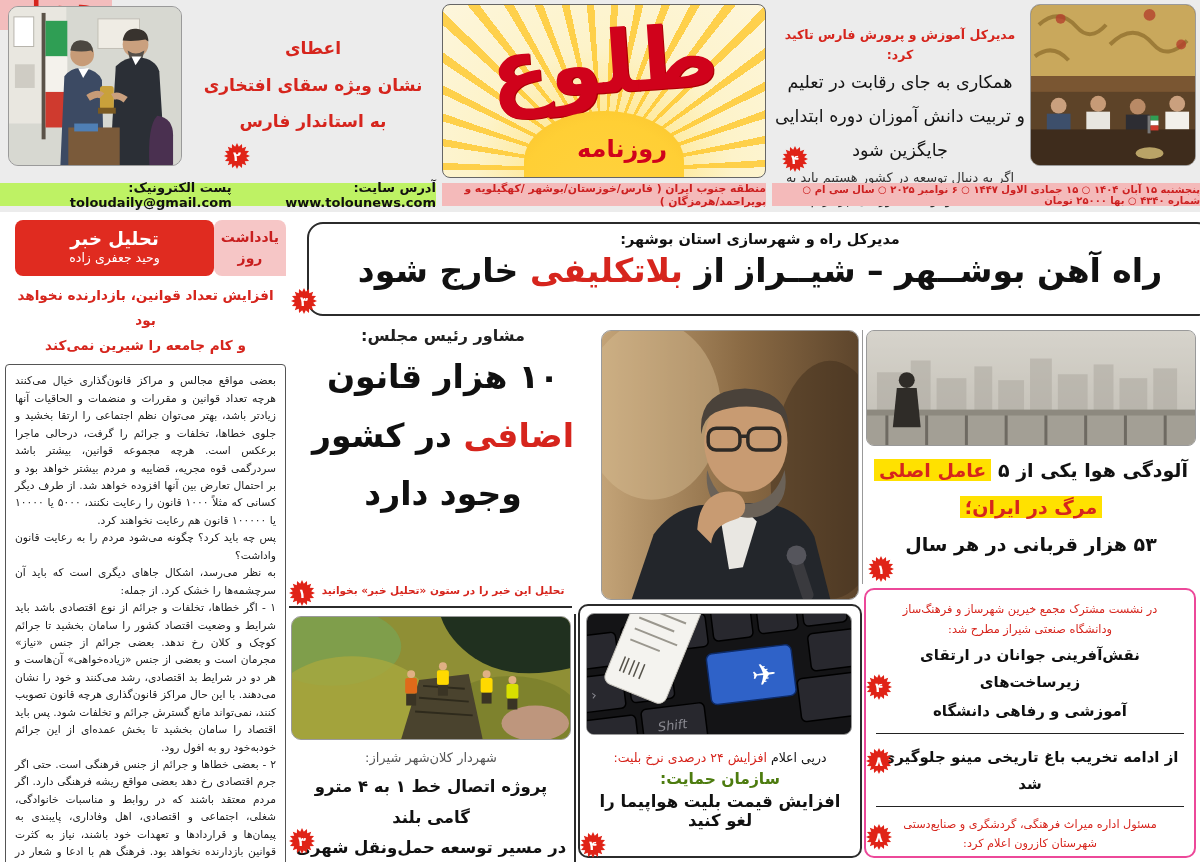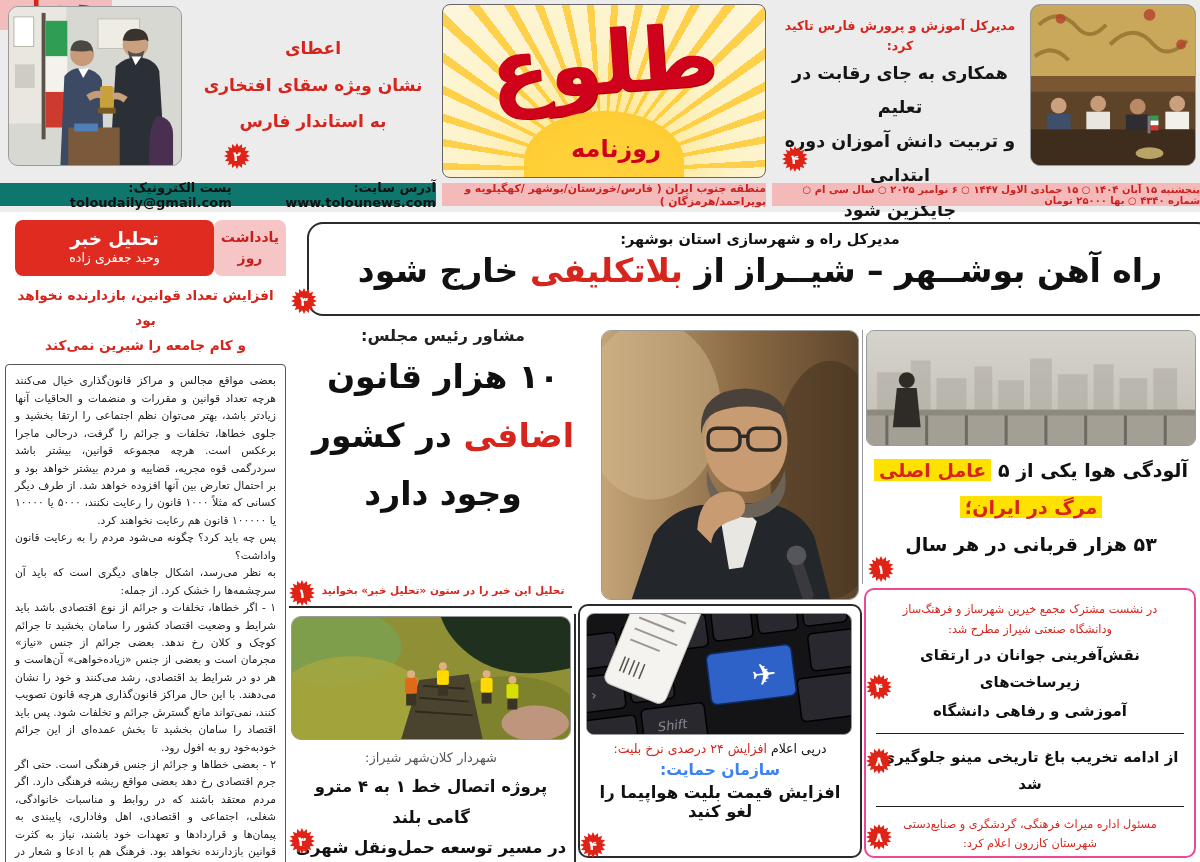--- a/index.html
+++ b/index.html
@@ -8,36 +8,36 @@
   .abs { position:absolute; }
   .rtl { direction:rtl; unicode-bidi:embed; }
   .topband { left:0; top:0; width:1200px; height:212px; background:#ececec; }
   .photo { overflow:hidden; border-radius:10px; border:1px solid #9a9a9a; background:#ccc; }
   .photo svg { display:block; width:100%; height:100%; }
   
   .ribbon { left:0; top:0; width:112px; height:30px; background:#f3bdbd; overflow:hidden; }
   .ribbon span { display:block; color:#d6251d; font-weight:bold; font-size:26px; line-height:20px; margin-top:-4px; text-align:center; }
   
   .tl-head { left:186px; top:22px; width:254px; height:126px; display:flex; flex-direction:column; justify-content:center; text-align:center; color:#d6251d; font-weight:bold; font-size:17px; line-height:2.15; }
-  .tr-block { left:774px; top:16px; width:252px; height:165px; text-align:center; }
+  .tr-block { left:774px; top:25px; width:252px; height:165px; text-align:center; }
   .tr-kicker { color:#d6251d; font-size:12.5px; font-weight:bold; line-height:1.6; }
-  .tr-head { color:#151515; font-weight:bold; font-size:17.5px; line-height:1.95; }
+  .tr-head { color:#151515; font-weight:normal; font-size:17.5px; line-height:1.95; }
   .tr-deck { color:#333; font-size:13px; line-height:1.7; }
   
   .masthead { left:442px; top:4px; width:324px; height:174px; border:1px solid #666; border-radius:8px; overflow:hidden;
     background:
       repeating-conic-gradient(from -90deg at 50% 96%, rgba(255,196,30,.75) 0deg 2.6deg, rgba(255,248,214,0) 2.6deg 8.4deg),
       radial-gradient(circle at 50% 100%, #ffdf6e 0%, #fdf3c9 55%, #fdf6dc 100%);
   }
   .mast-title { position:absolute; left:0; top:4px; width:100%; text-align:center; color:#d0021b; font-weight:bold; font-size:86px; line-height:108px; text-shadow:1px 1px 0 #a00; transform:rotate(-4deg); }
   .mast-sun { position:absolute; left:50%; bottom:-34px; width:160px; height:100px; margin-left:-80px; background:radial-gradient(circle at 50% 100%, #ffd23f 0%, #ffcf35 70%, #f9c22e 100%); border-radius:50% 50% 0 0; }
-  .mast-sub { position:absolute; left:12px; bottom:14px; width:100%; text-align:center; color:#d0021b; font-weight:bold; font-size:24px; }
+  .mast-sub { position:absolute; left:18px; bottom:14px; width:100%; text-align:center; color:#d0021b; font-weight:bold; font-size:24px; }
   
   .strip { top:183px; height:23px; background:#f4baba; color:#cc2020; font-weight:bold; display:flex; align-items:center; justify-content:center; }
-  .contact { left:0; top:183px; width:436px; height:23px; background:#0f766e; display:flex; align-items:center; justify-content:space-evenly; font-size:13px; font-weight:bold; color:#111; }
+  .contact { left:0; top:183px; width:436px; height:23px; background:#bef264; display:flex; align-items:center; justify-content:space-evenly; font-size:13px; font-weight:bold; color:#111; }
   .region { left:442px; width:324px; font-size:10.8px; }
   .dateline { left:772px; width:428px; font-size:10px; }
   
   .leadbox { left:299px; top:222px; width:906px; height:94px; border:2px solid #2b2b2b; border-radius:16px; background:#fff; text-align:center;margin-left:8px; }
   .lead-kicker { margin-top:7px; font-size:14.5px; font-weight:bold; color:#111; }
   .lead-head { margin-top:4px; font-size:33px; font-weight:bold; color:#111; }
   .red { color:#d6251d; }
   
   .analysis { left:5px; top:220px; width:281px; height:640px; }
   .an-header { display:flex; direction:rtl; height:56px; }
@@ -59,22 +59,22 @@
   .rail { left:864px; top:588px; width:332px; height:270px; border:2px solid #ec4899; border-radius:10px; background:#fff; padding:8px 10px 0; }
   .rail .story { text-align:center; padding:2px 0 8px; }
   .rail .story + .story { border-top:1.5px solid #222; padding-top:8px; }
   .rail .kick { color:#d6251d; font-size:11.3px; line-height:1.75; }
   .rail .hd { color:#111; font-weight:bold; font-size:15px; line-height:1.8; margin-top:2px; }
   
   .metro-kicker { left:291px; top:750px; width:280px; text-align:center; color:#555; font-size:13px; }
   .metro-head { left:291px; top:772px; width:280px; text-align:center; color:#111; font-weight:bold; font-size:16.5px; line-height:1.85; }
   
   .ticketbox { left:578px; top:604px; width:284px; height:254px; border:2px solid #2b2b2b; border-radius:10px; background:#fff; padding:7px 8px 0; text-align:center; }
-  .tk-kicker { font-size:12.5px; margin-top:6px; color:#111; }
-  .tk-h1 { font-weight:bold; font-size:15.5px; margin-top:5px; color:#3b82f6; }
+  .tk-kicker { font-size:12.5px; margin-top:15px; color:#111; }
+  .tk-h1 { font-weight:bold; font-size:15.5px; margin-top:5px; color:#4d7c0f; }
   .tk-h2 { font-weight:bold; font-size:16.5px; margin-top:4px; color:#111; }
   
   .vline { background:#2b2b2b; width:2px; }
   .hline { background:#2b2b2b; height:2px; }
   .vthin { background:#999; width:1px; }
   
   .badge { position:absolute; width:26px; height:26px; background:#e02317; color:#fff; font-weight:bold; font-size:13px; display:flex; align-items:center; justify-content:center; clip-path:polygon(100% 50%,85.3% 57%,96.2% 69.1%,79.9% 70%,85.4% 85.4%,70% 79.9%,69.1% 96.2%,57% 85.3%,50% 100%,43% 85.3%,30.9% 96.2%,30% 79.9%,14.6% 85.4%,20.1% 70%,3.8% 69.1%,14.7% 57%,0% 50%,14.7% 43%,3.8% 30.9%,20.1% 30%,14.6% 14.6%,30% 20.1%,30.9% 3.8%,43% 14.7%,50% 0%,57% 14.7%,69.1% 3.8%,70% 20.1%,85.4% 14.6%,79.9% 30%,96.2% 30.9%,85.3% 43%); }
 </style>
 </head>
 <body>

